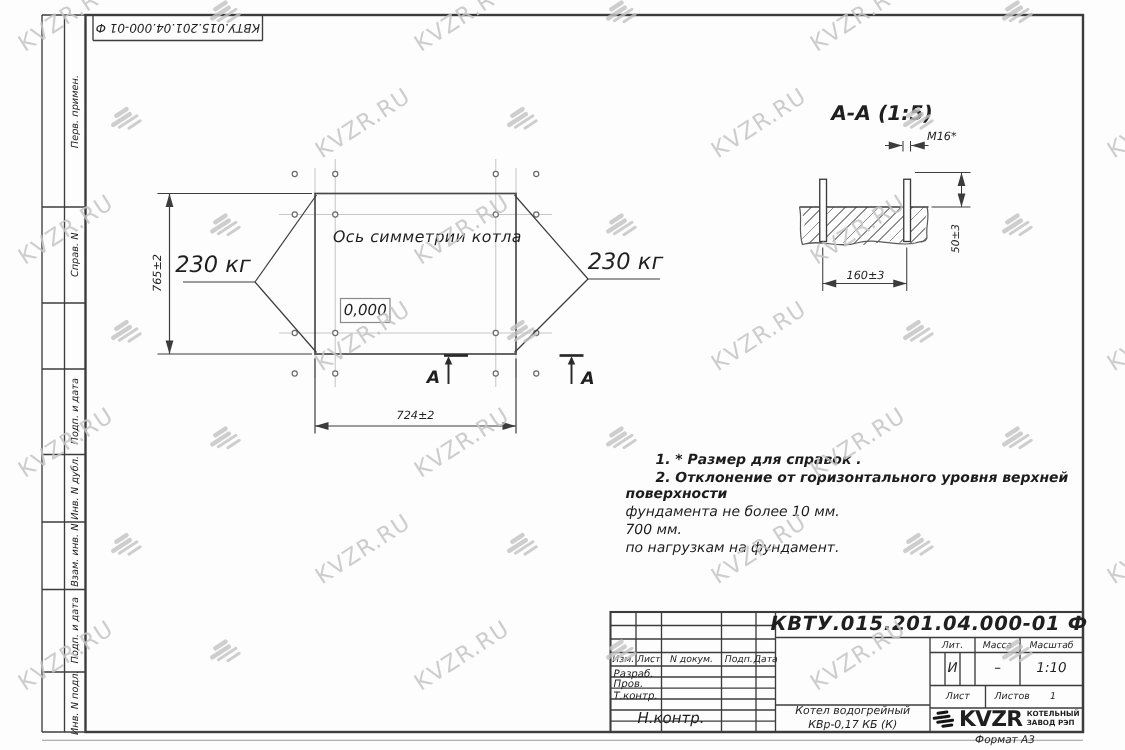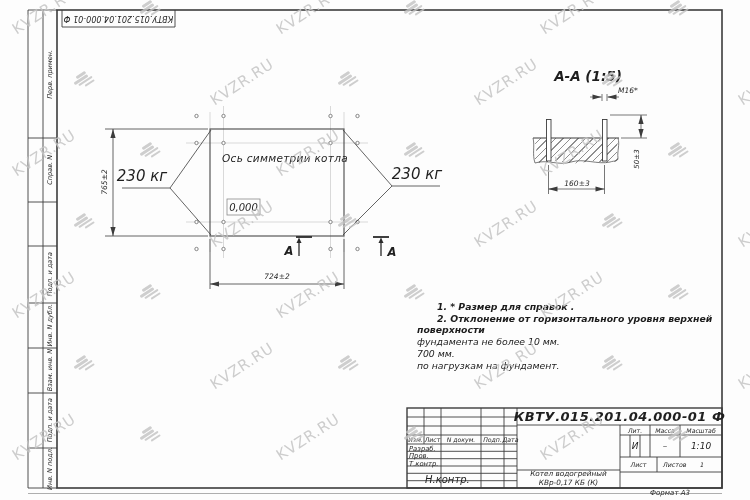--- a/index.html
+++ b/index.html
@@ -236,20 +236,33 @@
   <div class="t ctr i" style="left:680px;top:425px;width:42px;height:10px;font-size:6.2px;">Масштаб</div>
 
   <div class="t ctr i" style="left:620px;top:435px;width:30px;height:22px;font-size:9px;">И</div>
   <div class="t ctr i" style="left:650px;top:435px;width:30px;height:22px;font-size:9px;">–</div>
   <div class="t ctr i" style="left:680px;top:435px;width:42px;height:22px;font-size:9px;">1:10</div>
 
   <div class="t ctr i" style="left:620px;top:457px;width:37px;height:15px;font-size:6.3px;">Лист</div>
   <div class="t i" style="left:663px;top:461px;font-size:6.3px;">Листов</div>
   <div class="t i" style="left:700px;top:461px;font-size:6.3px;">1</div>
 
+  <div class="t ctr" style="left:620px;top:472px;width:102px;height:16px;gap:3px;">
+    <span class="logo-ic" style="display:inline-block;transform:rotate(-8deg);">
+      <i style="width:8px;margin-left:3px;"></i>
+        <i style="width:12px;"></i>
+        <i style="width:12px;margin-left:2px;"></i>
+        <i style="width:8px;margin-left:5px;"></i>
+    </span>
+    <span style="font-size:14.5px;font-weight:bold;letter-spacing:-0.5px;">KVZR</span>
+    <span style="display:inline-flex;flex-direction:column;font-size:4.8px;font-weight:bold;line-height:5.6px;text-align:left;">
+      <span>КОТЕЛЬНЫЙ</span>
+      <span>ЗАВОД РЭП</span>
+    </span>
+  </div>
 
   <div class="t ctr i" style="left:630px;top:488.5px;width:80px;height:9px;font-size:7px;">Формат А3</div>
 
   <div class="wm-layer">
       <div class="wm" style="left: 8px; top: 2px;">KVZR.RU</div>
       <div class="wm-ic" style="left: 140px; top: 2px;">
         <i style="width: 11px; margin-left: 5px;"></i>
         <i style="width: 16px; margin-left: 0px;"></i>
         <i style="width: 16px; margin-left: 3px;"></i>
         <i style="width: 11px; margin-left: 8px;"></i>

